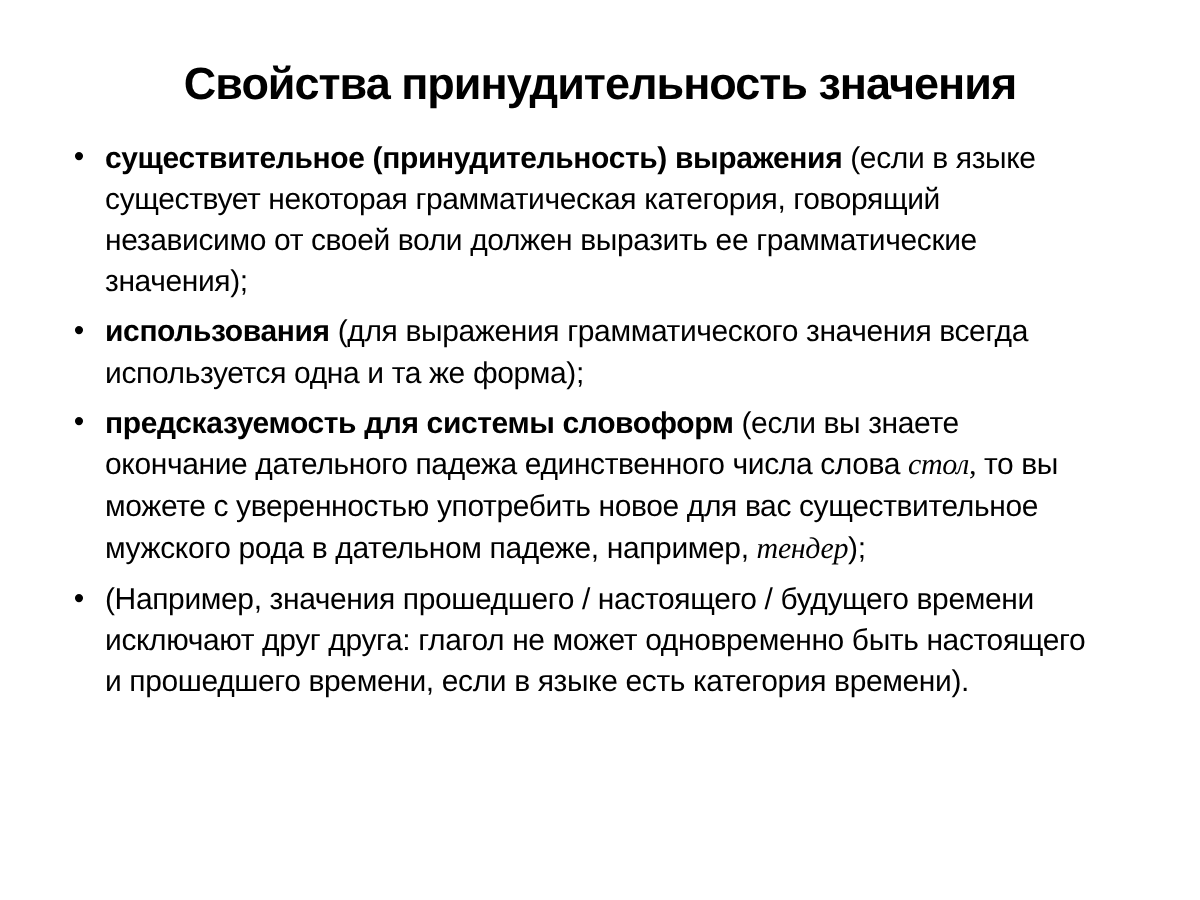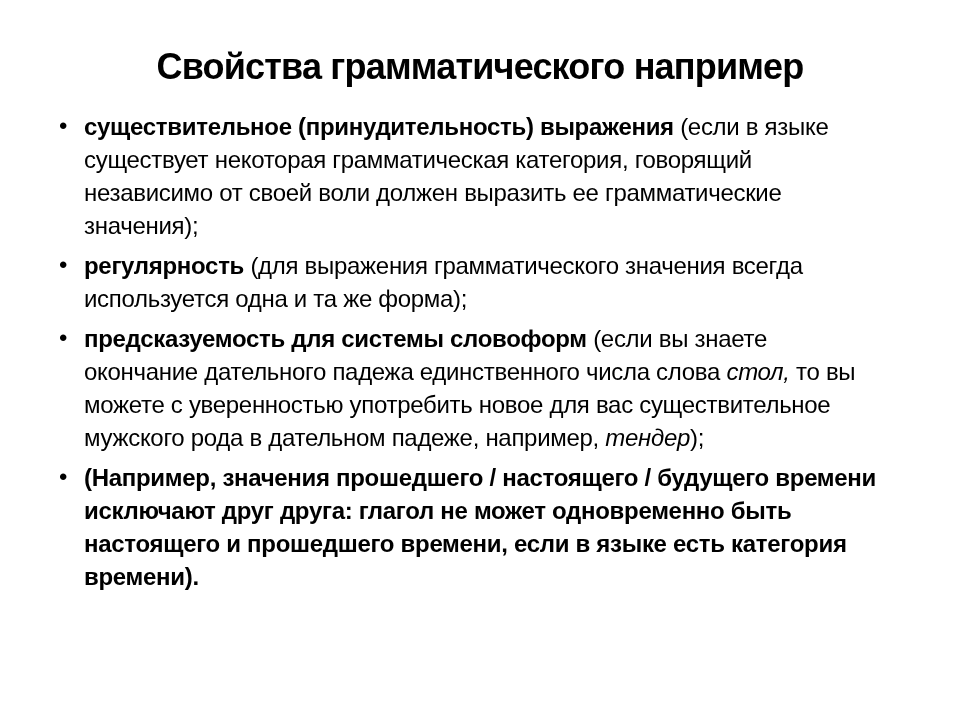--- a/index.html
+++ b/index.html
@@ -40,27 +40,27 @@
     padding-left: 26px;
     margin-bottom: 7px;
   }
   .marker {
     position: absolute;
     left: 1px;
     top: -1px;
     font-size: 24px;
   }
   .seg.bold   { font-weight: bold; }
-  .seg.italic { font-style: italic; }
-  .seg.newline { display: block; font-weight: bold; }
+  .seg.italic { font-style: italic; font-family: Liberation Serif, serif; }
+  .seg.newline { display: block; }
 </style>
 </head>
 <body>
 
 <div class="slide">
-  <h1 class="title">Свойства грамматического например</h1>
+  <h1 class="title">Свойства принудительность значения</h1>
   <ul class="bullets">
     <li><span class="marker">•</span><span class="seg bold">существительное (принудительность) выражения</span><span class="seg"> (если в языке существует некоторая грамматическая категория, говорящий независимо от своей воли должен выразить ее грамматические значения);</span></li>
-    <li><span class="marker">•</span><span class="seg bold">регулярность</span><span class="seg"> (для выражения грамматического значения всегда используется одна и та же форма);</span></li>
+    <li><span class="marker">•</span><span class="seg bold">использования</span><span class="seg"> (для выражения грамматического значения всегда используется одна и та же форма);</span></li>
     <li><span class="marker">•</span><span class="seg bold">предсказуемость для системы словоформ</span><span class="seg"> (если вы знаете окончание дательного падежа единственного числа слова </span><span class="seg italic">стол,</span><span class="seg"> то вы можете с уверенностью употребить новое для вас существительное мужского рода в дательном падеже, например, </span><span class="seg italic">тендер</span><span class="seg">);</span></li>
     <li><span class="marker">•</span><span class="seg newline">(Например, значения прошедшего / настоящего / будущего времени исключают друг друга: глагол не может одновременно быть настоящего и прошедшего времени, если в языке есть категория времени).</span></li>
   </ul>
 </div>
 
 </body></html>

